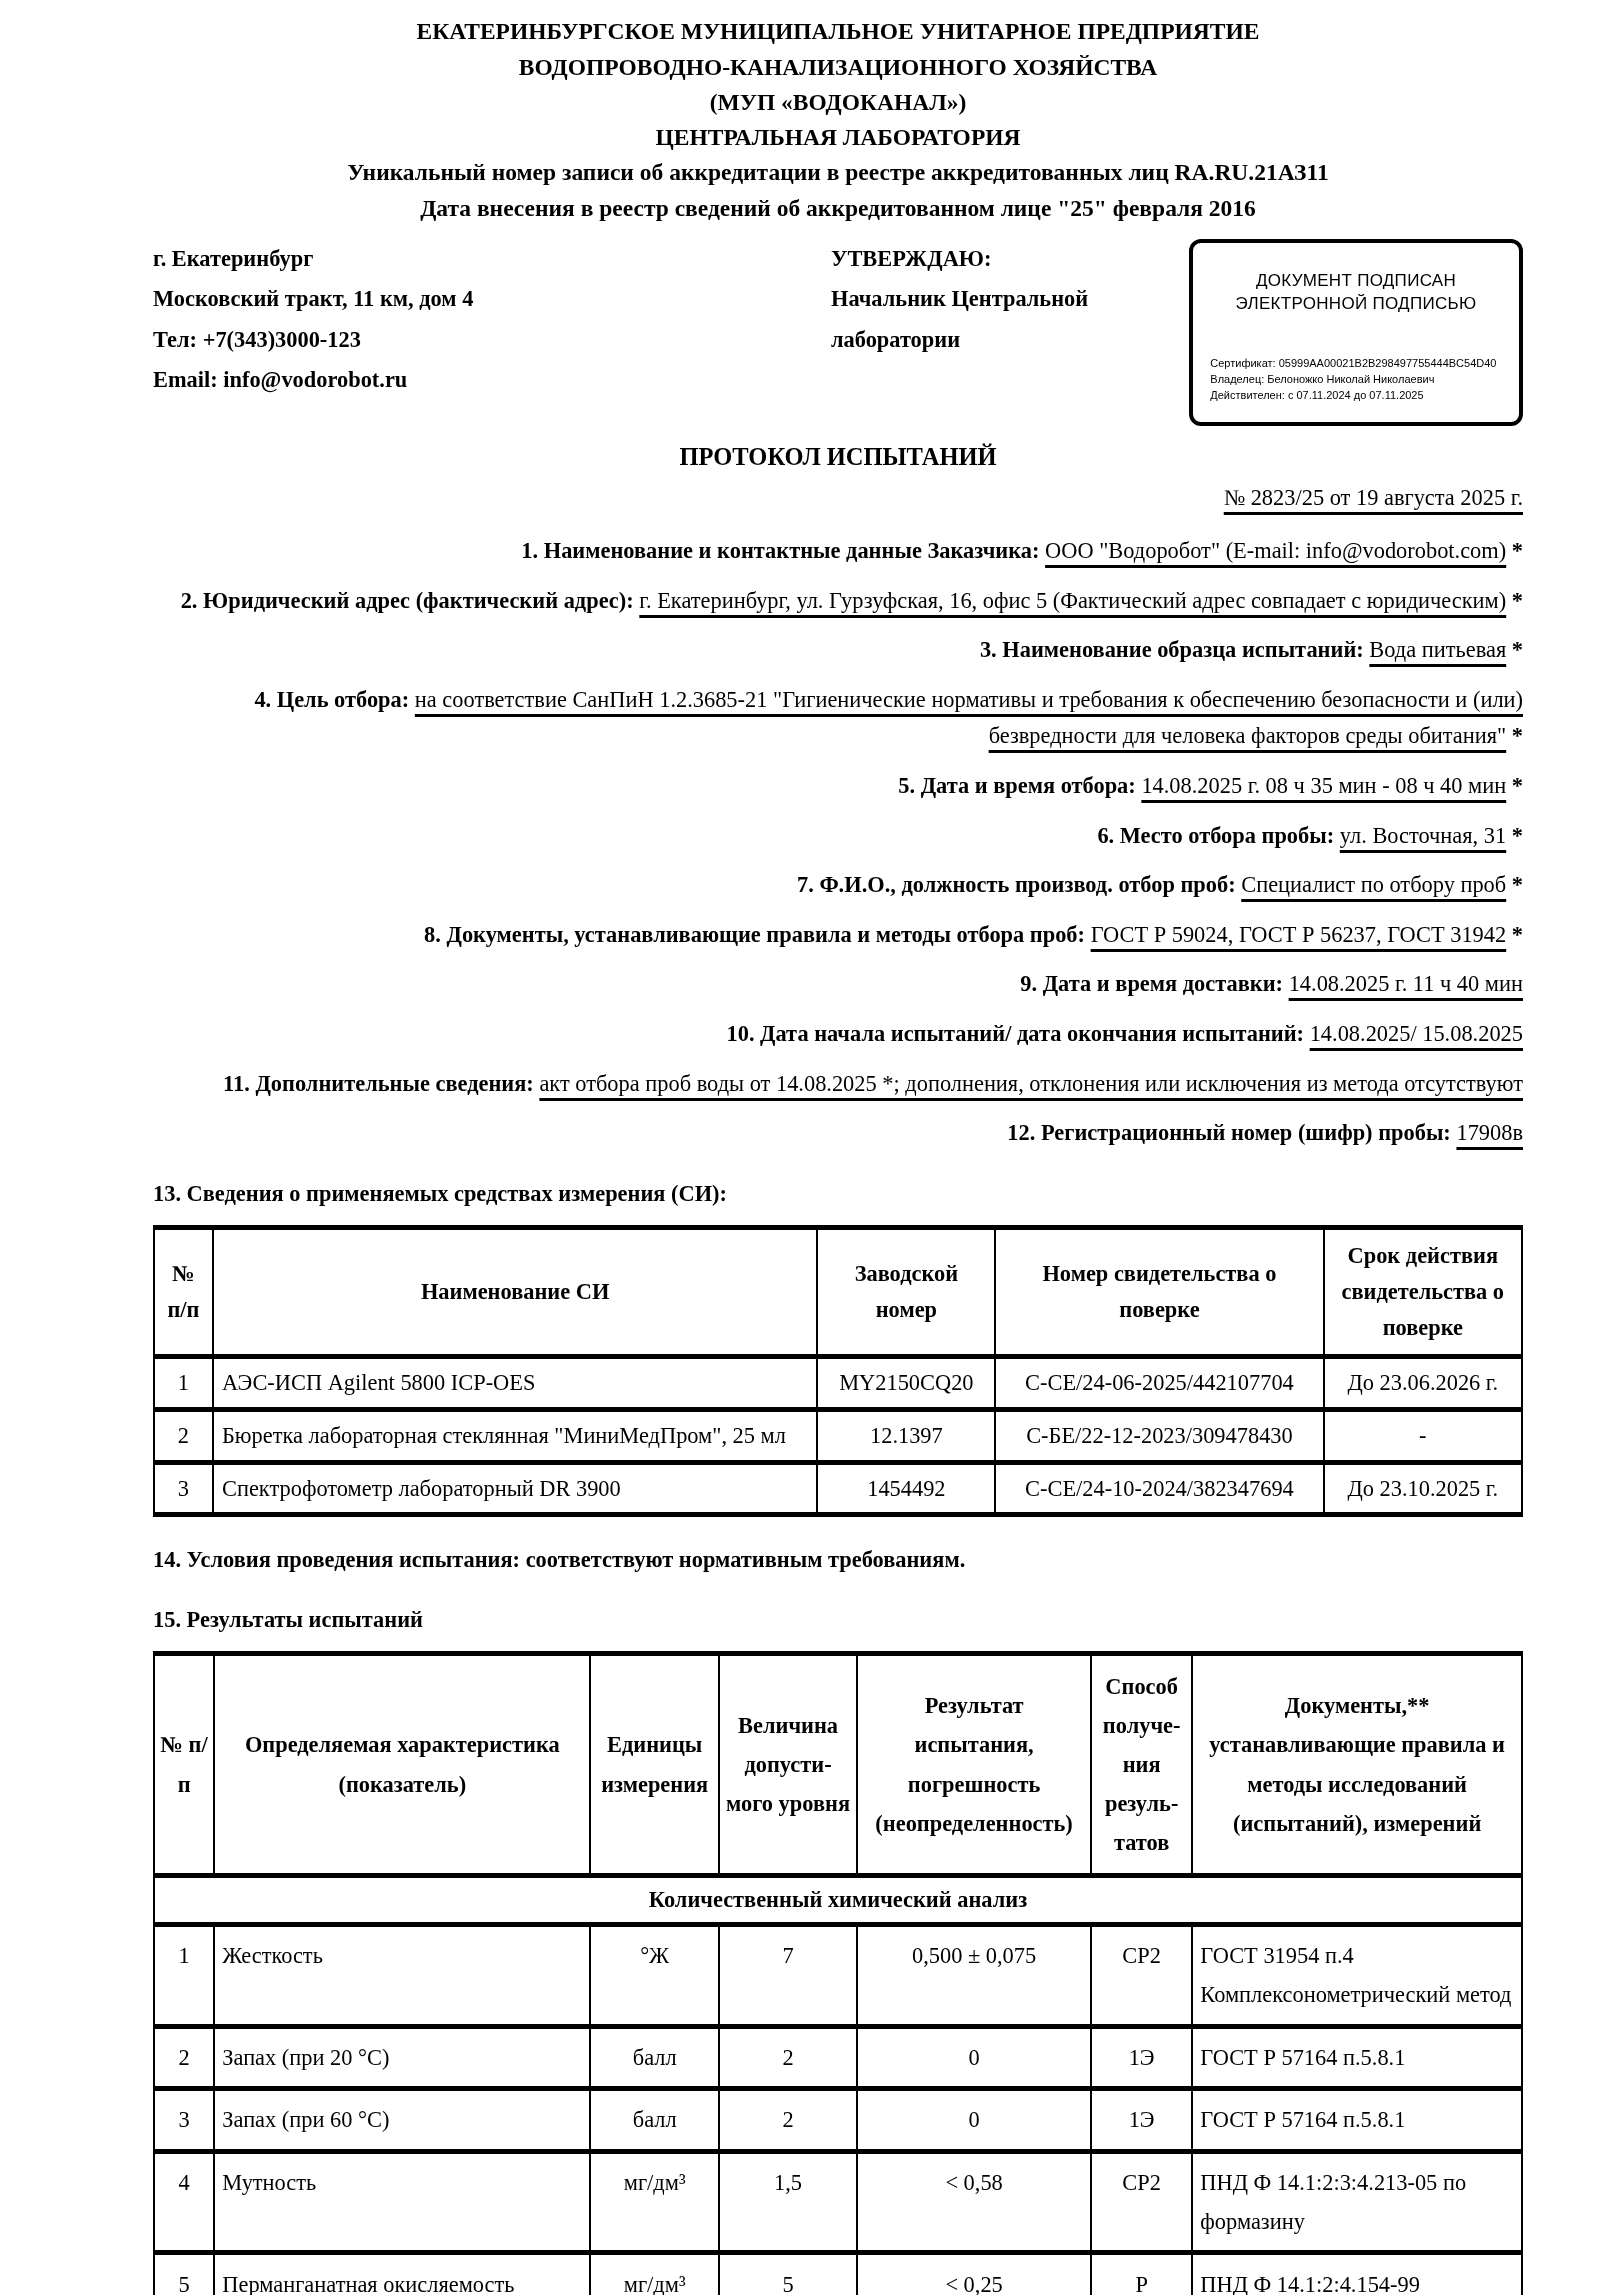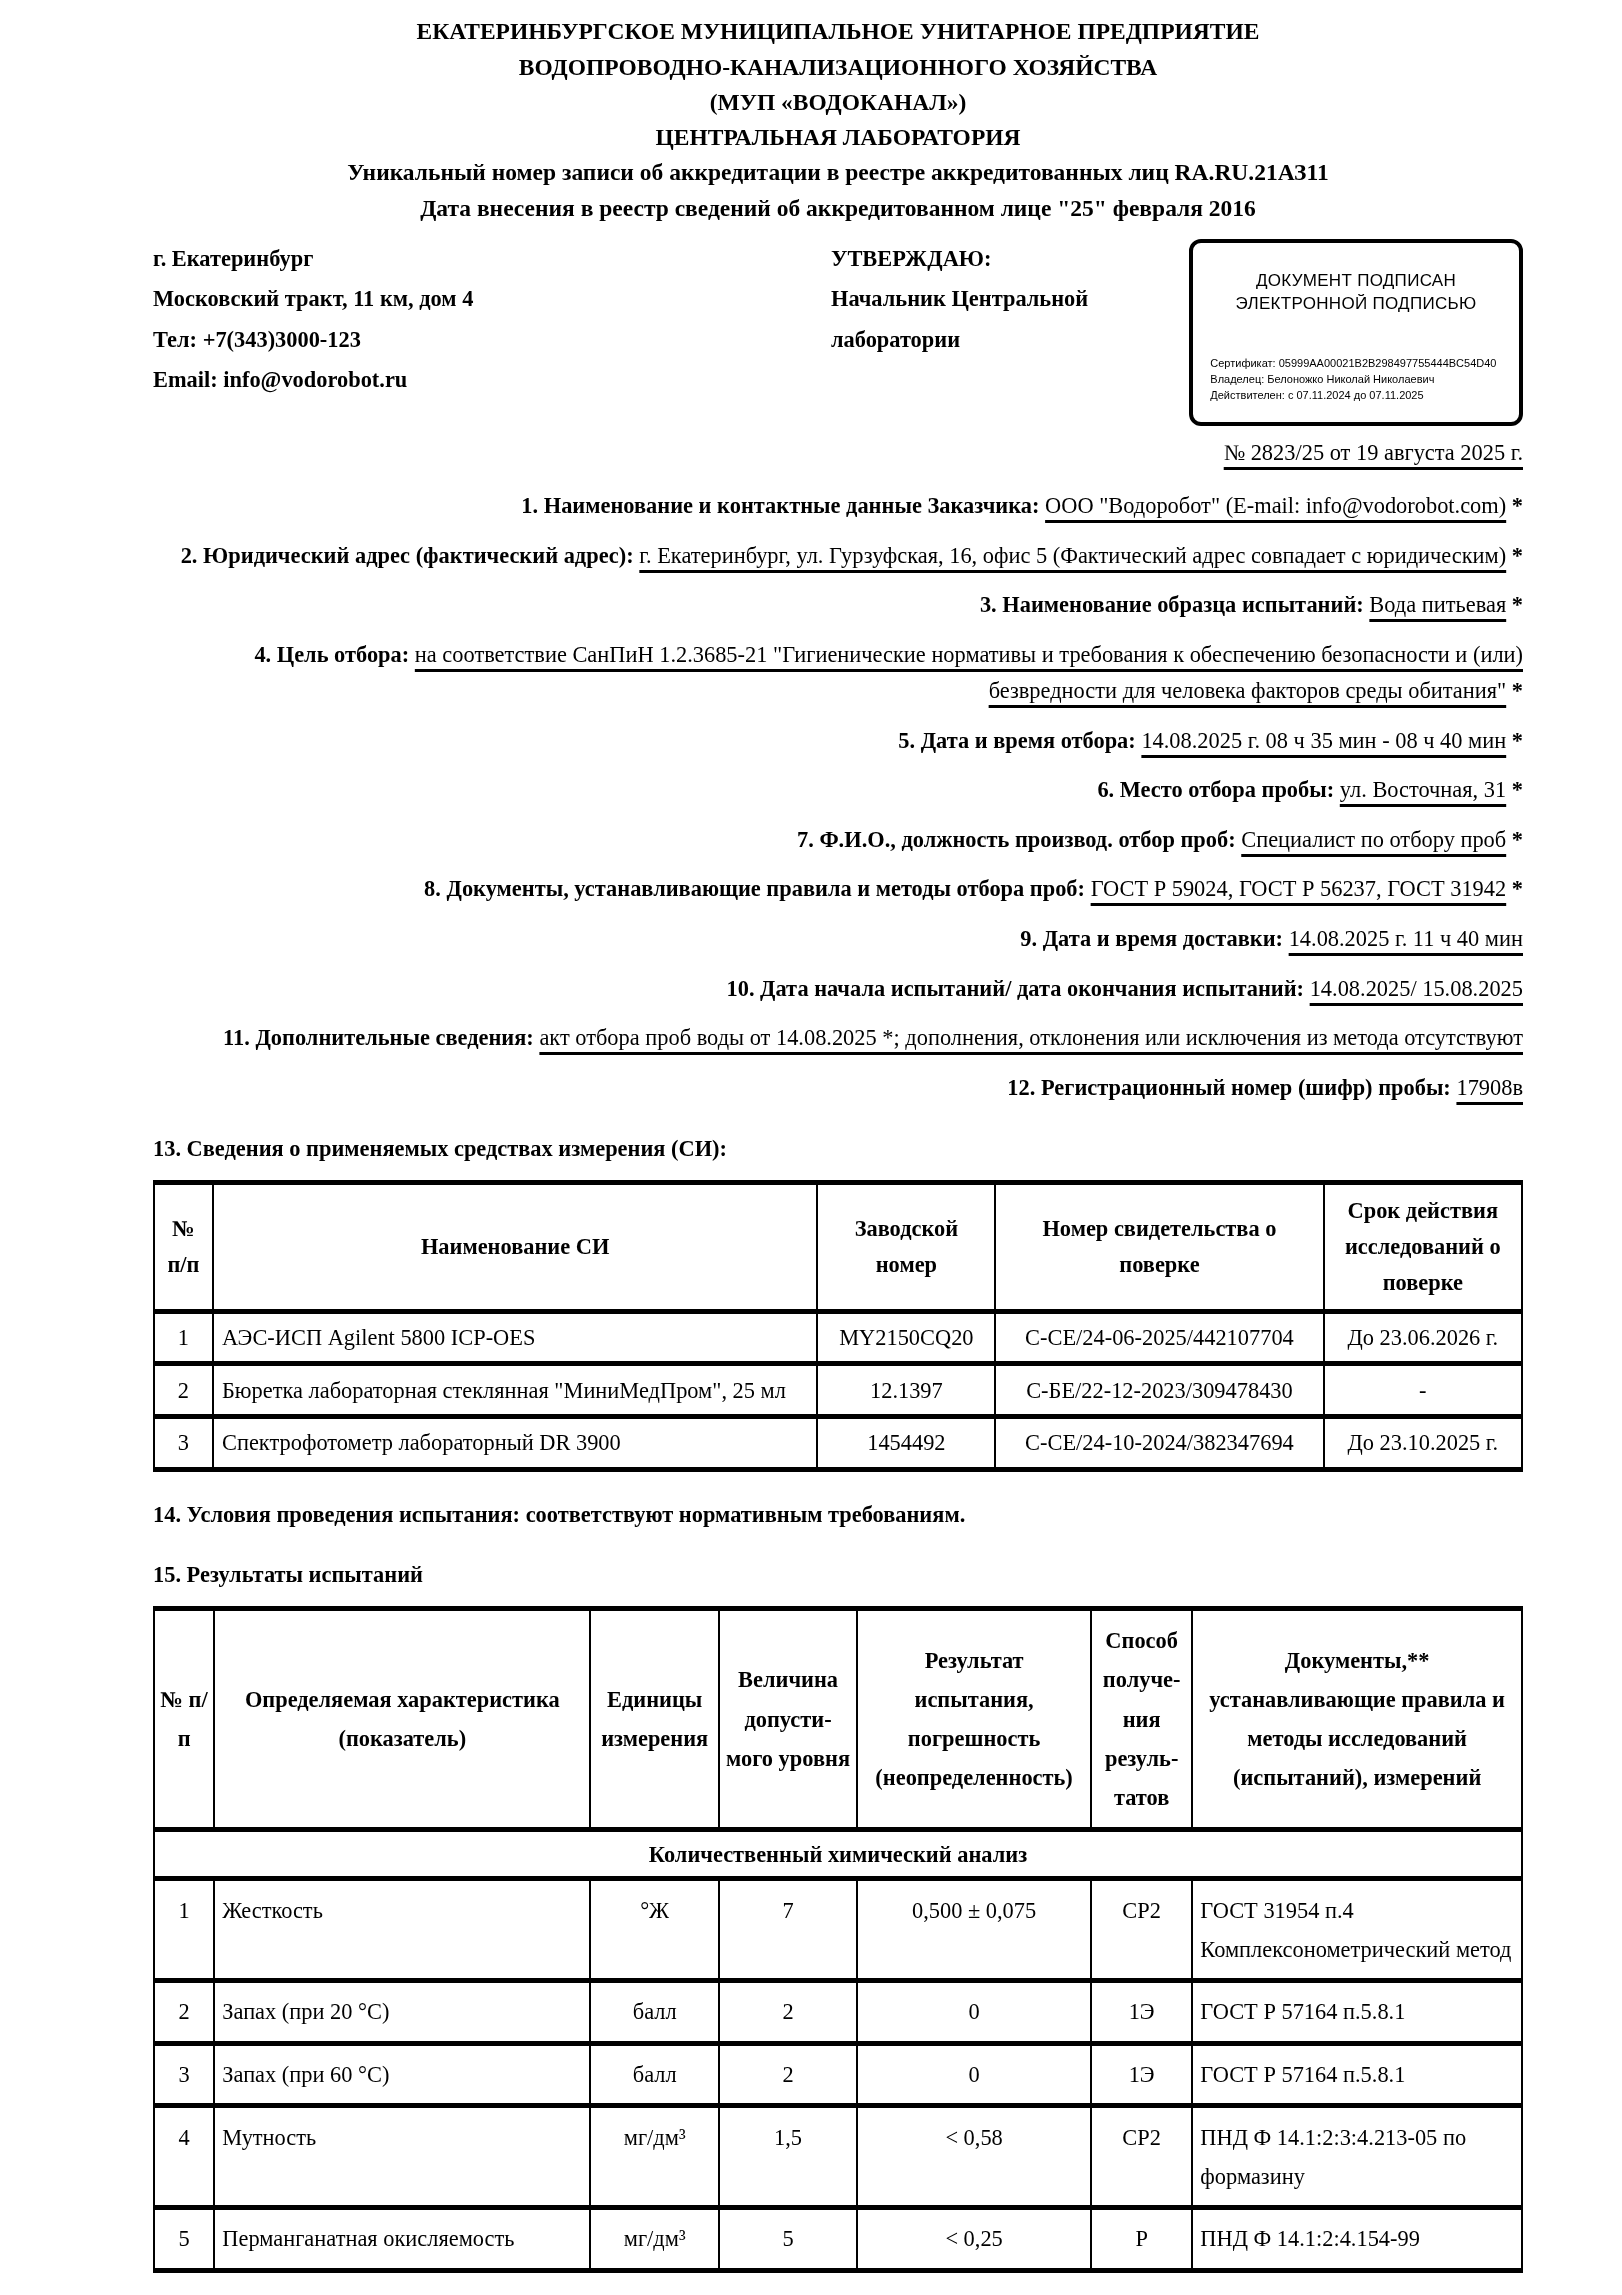--- a/index.html
+++ b/index.html
@@ -96,20 +96,21 @@
         <div>ЭЛЕКТРОННОЙ ПОДПИСЬЮ</div>
       </div>
       <div class="stamp-small">
         <div>Сертификат: 05999AA00021B2B298497755444BC54D40</div>
         <div>Владелец: Белоножко Николай Николаевич</div>
         <div>Действителен: с 07.11.2024 до 07.11.2025</div>
       </div>
     </div>
   </div>
 
+  <div class="title">ПРОТОКОЛ ИСПЫТАНИЙ</div>
   <div class="pnum">№ 2823/25 от 19 августа 2025 г.</div>
 
   <div class="items">
     <p class="item"><span class="lbl">1. Наименование и контактные данные Заказчика:</span> <span class="val">ООО "Водоробот" (E-mail: info@vodorobot.com)</span> <span class="sfx">*</span></p>
     <p class="item"><span class="lbl">2. Юридический адрес (фактический адрес):</span> <span class="val">г. Екатеринбург, ул. Гурзуфская, 16, офис 5 (Фактический адрес совпадает с юридическим)</span> <span class="sfx">*</span></p>
     <p class="item"><span class="lbl">3. Наименование образца испытаний:</span> <span class="val">Вода питьевая</span> <span class="sfx">*</span></p>
     <p class="item"><span class="lbl">4. Цель отбора:</span> <span class="val">на соответствие СанПиН 1.2.3685-21 "Гигиенические нормативы и требования к обеспечению безопасности и (или) безвредности для человека факторов среды обитания"</span> <span class="sfx">*</span></p>
     <p class="item"><span class="lbl">5. Дата и время отбора:</span> <span class="val">14.08.2025 г. 08 ч 35 мин - 08 ч 40 мин</span> <span class="sfx">*</span></p>
     <p class="item"><span class="lbl">6. Место отбора пробы:</span> <span class="val">ул. Восточная, 31</span> <span class="sfx">*</span></p>
     <p class="item"><span class="lbl">7. Ф.И.О., должность производ. отбор проб:</span> <span class="val">Специалист по отбору проб</span> <span class="sfx">*</span></p>
@@ -129,21 +130,21 @@
         <col style="width:13%">
         <col style="width:24%">
         <col style="width:14.5%">
     </colgroup>
     <tbody>
         <tr>
       <th>№ п/п</th>
       <th>Наименование СИ</th>
       <th>Заводской номер</th>
       <th>Номер свидетельства о поверке</th>
-      <th>Срок действия исследований о поверке</th>
+      <th>Срок действия свидетельства о поверке</th>
     </tr>
     <tr>
       <td>1</td>
       <td>АЭС-ИСП Agilent 5800 ICP-OES</td>
       <td>MY2150CQ20</td>
       <td>С-СЕ/24-06-2025/442107704</td>
       <td>До 23.06.2026 г.</td>
     </tr>
     <tr>
       <td>2</td>

